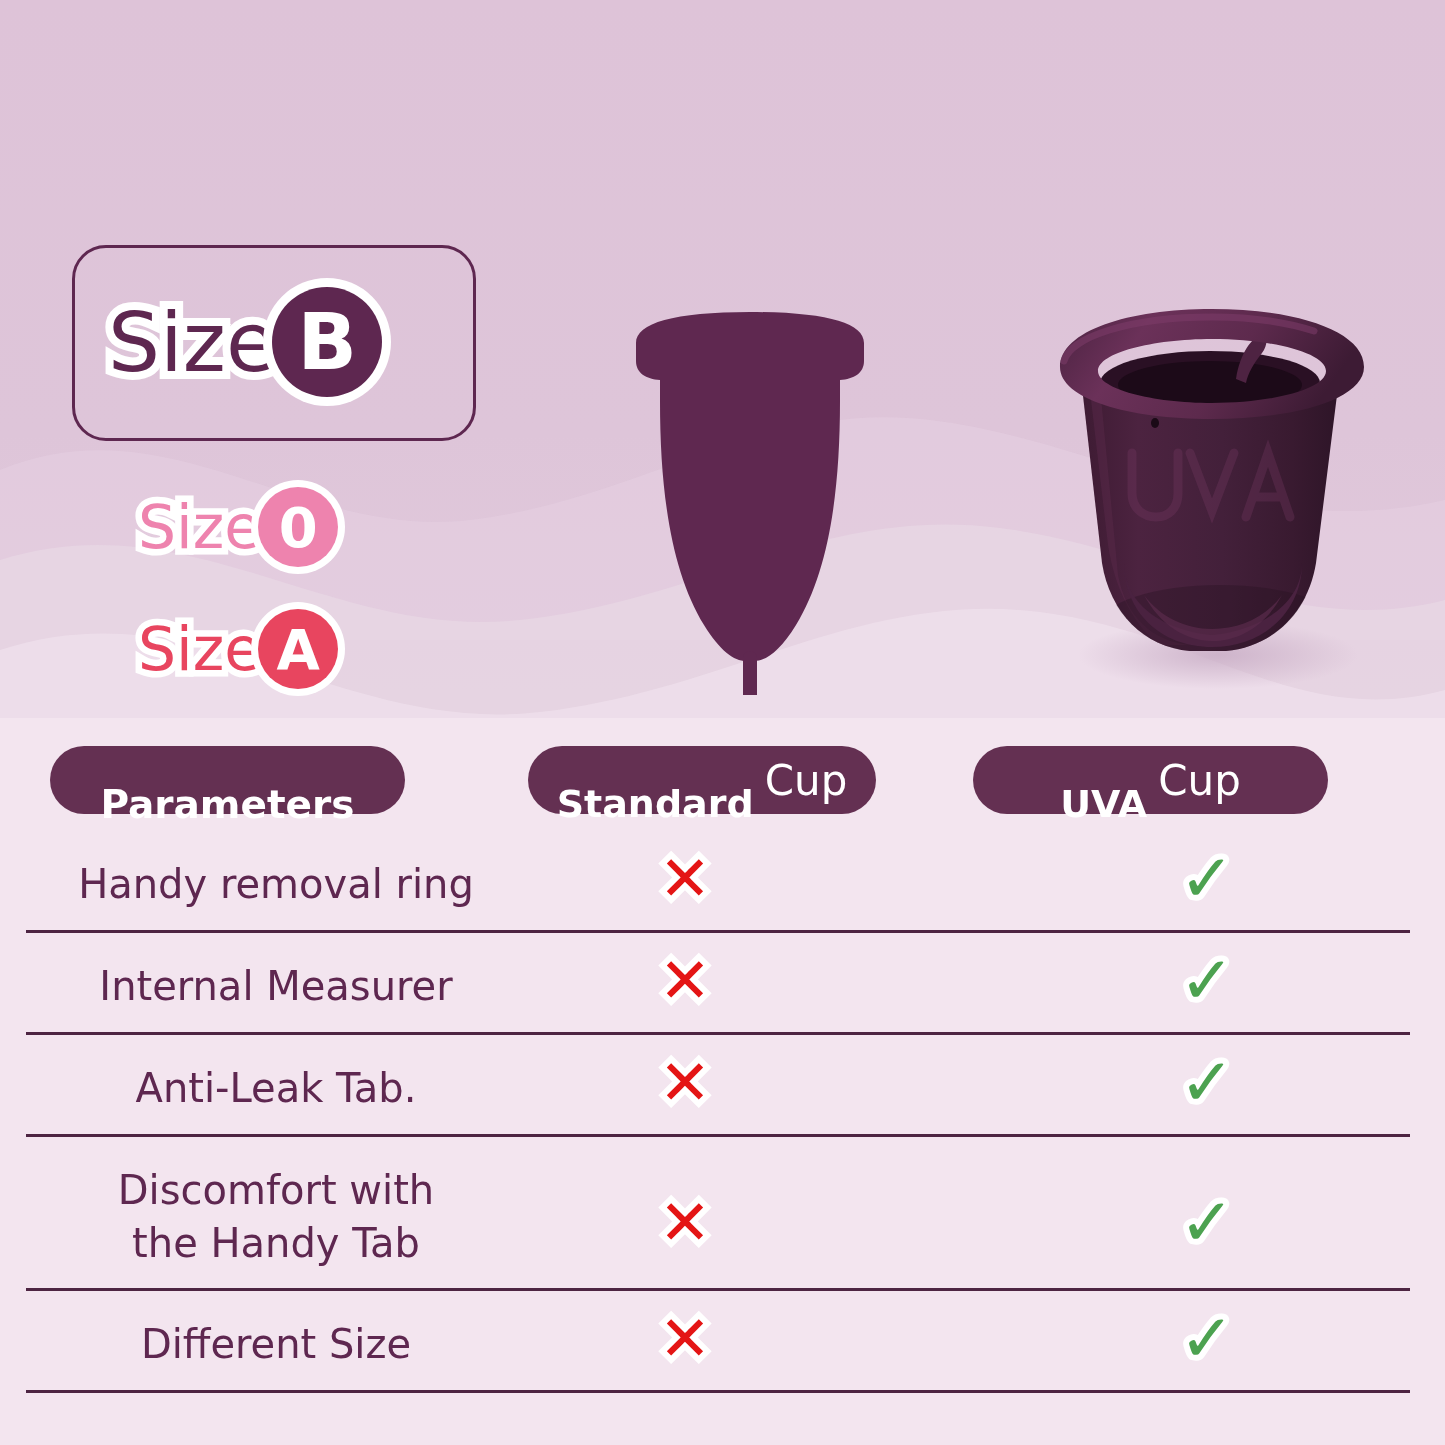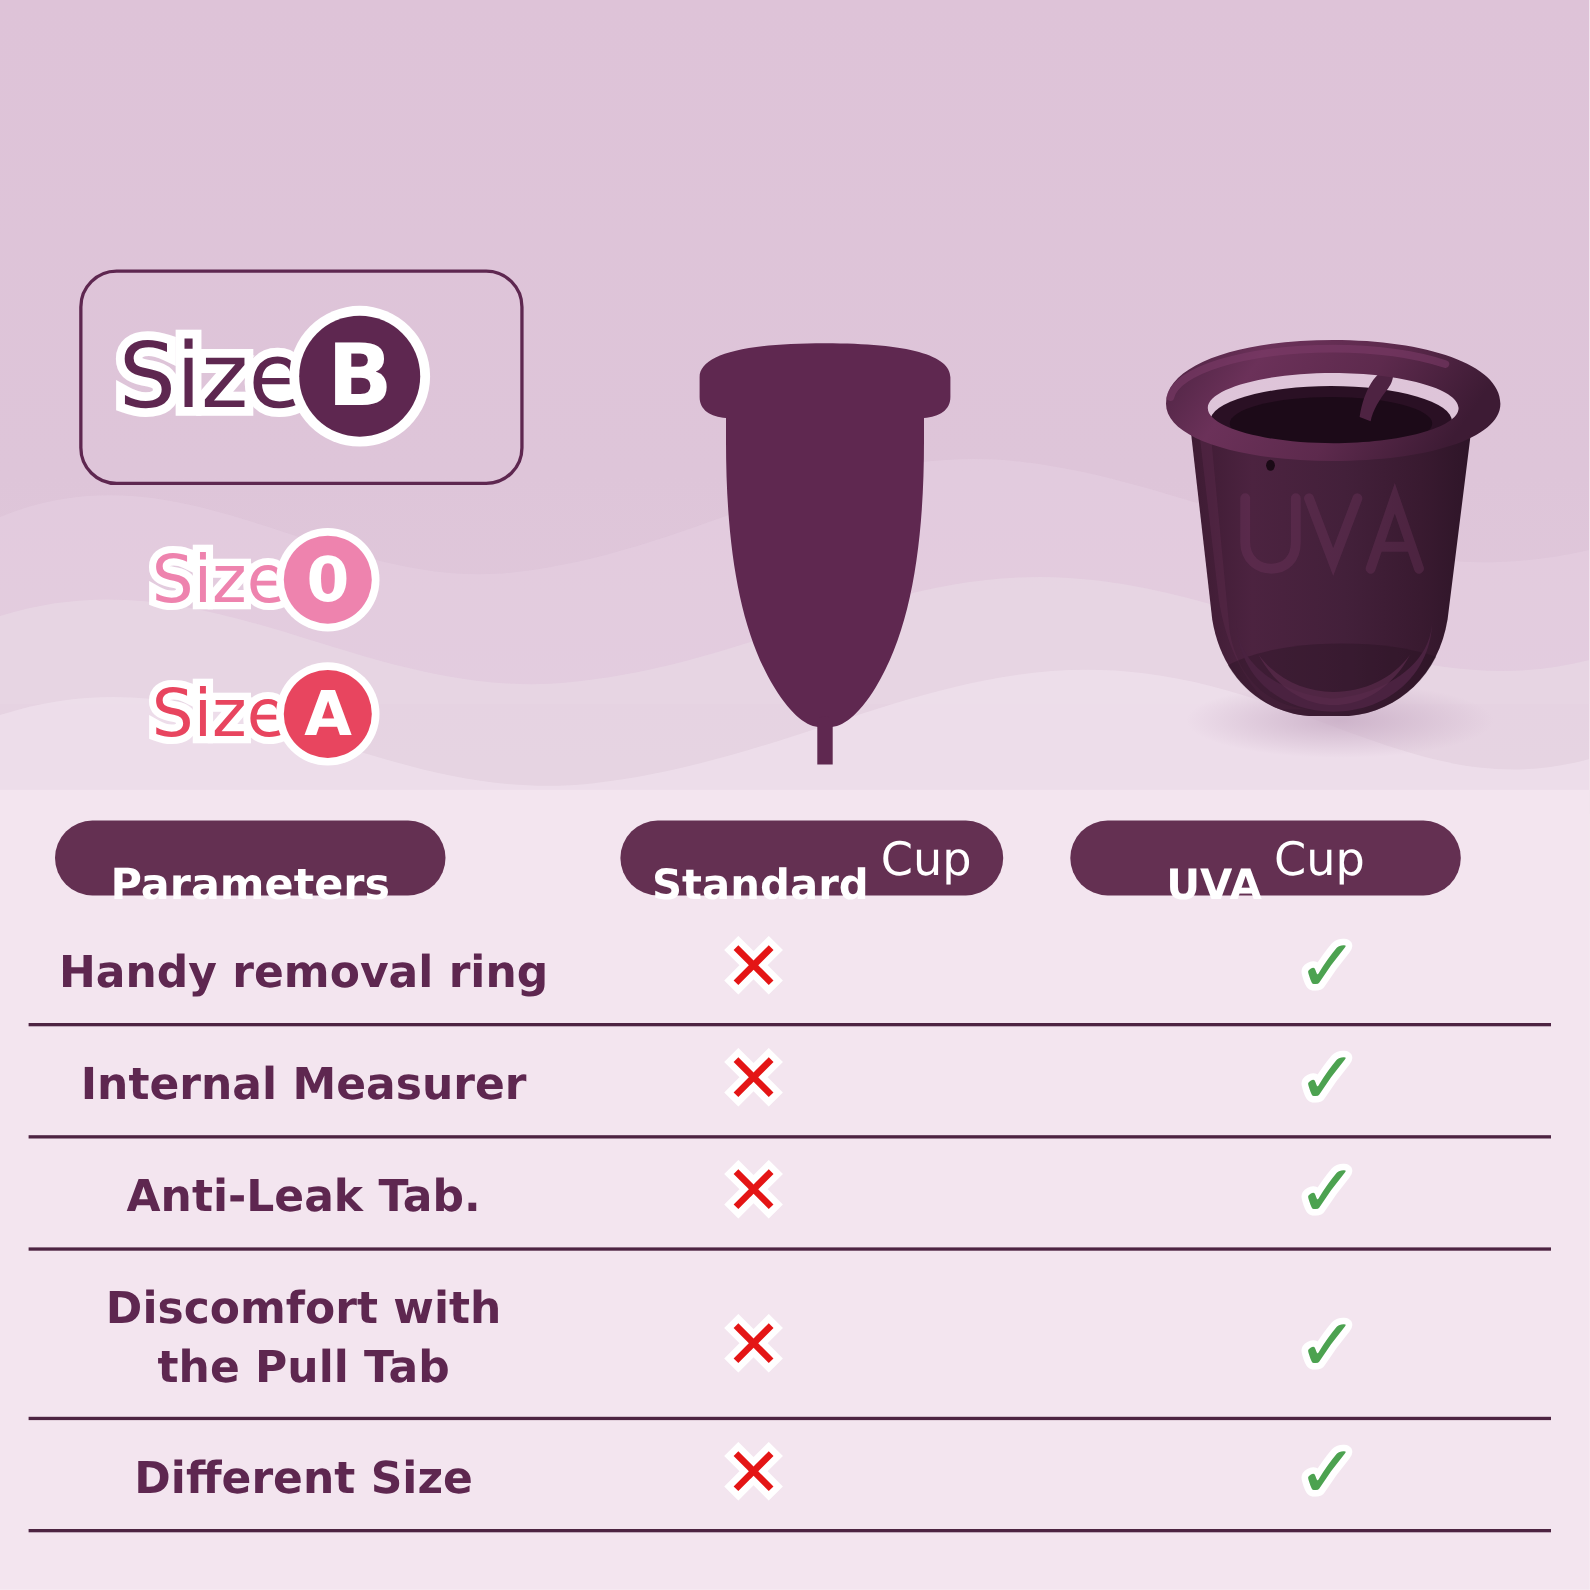--- a/index.html
+++ b/index.html
@@ -115,41 +115,41 @@
     border-radius: 34px;
     display: flex;
     align-items: center;
     justify-content: center;
     color: #FFFFFF;
     white-space: nowrap;
   }
   .pill .strong { font-weight: 700; font-size: 38px; margin-top: 48px; }
   .pill .light { font-weight: 400; font-size: 42px; margin-left: 11px; }
   #pill-parameters { left: 50px;   top: 746px; width: 355px; }
-  #pill-standard   { left: 564px;  top: 746px; width: 348px; }
+  #pill-standard   { left: 528px;  top: 746px; width: 348px; }
   #pill-uva        { left: 973px; top: 746px; width: 355px; }
   #pill-parameters .strong { font-size: 39px; }
 
   .divider {
     position: absolute;
     left: 26px;
     width: 1384px;
     height: 3px;
     background: #4D2442;
   }
 
   .row { position: absolute; left: 0; width: 1445px; }
   .row-label {
     position: absolute;
     left: 26px;
     width: 500px;
     text-align: center;
     color: #5E2750;
     font-size: 40px;
-    font-weight: 700;
+    font-weight: 400;
     line-height: 1.32;
   }
   .mark {
     position: absolute;
     font-size: 62px;
     font-weight: 700;
     line-height: 1;
     -webkit-text-stroke: 12px #FFFFFF;
     paint-order: stroke fill;
   }
@@ -289,21 +289,21 @@
   <div class="row">
     <div class="row-label" style="top:1062px">Anti-Leak Tab.</div>
     <div class="mark cross col-standard" style="top:1052px">✕</div>
     <div class="mark check col-uva" style="top:1050px">✓</div>
   </div>
   <div class="divider" style="top:1134px"></div>
 
   <div class="row">
     <div class="row-label" style="top:1164px">
       <div>Discomfort with</div>
-      <div>the Pull Tab</div>
+      <div>the Handy Tab</div>
     </div>
     <div class="mark cross col-standard" style="top:1192px">✕</div>
     <div class="mark check col-uva" style="top:1190px">✓</div>
   </div>
   <div class="divider" style="top:1288px"></div>
 
   <div class="row">
     <div class="row-label" style="top:1318px">Different Size</div>
     <div class="mark cross col-standard" style="top:1308px">✕</div>
     <div class="mark check col-uva" style="top:1306px">✓</div>

